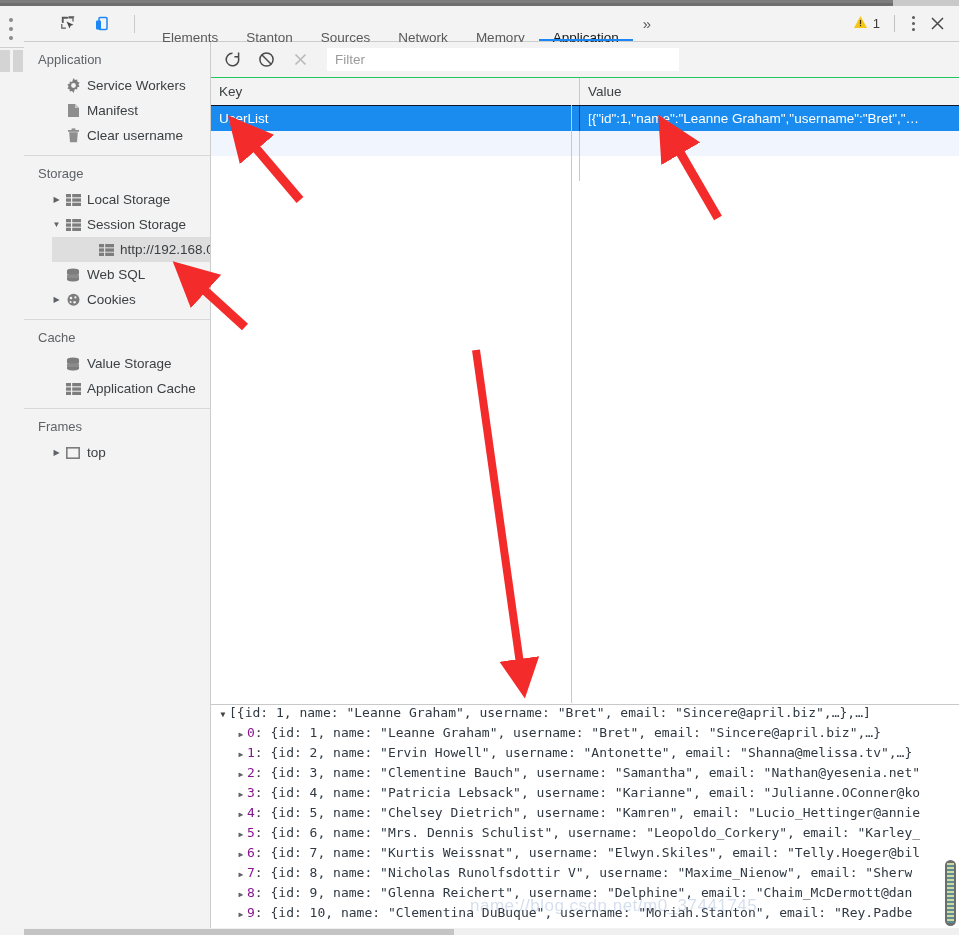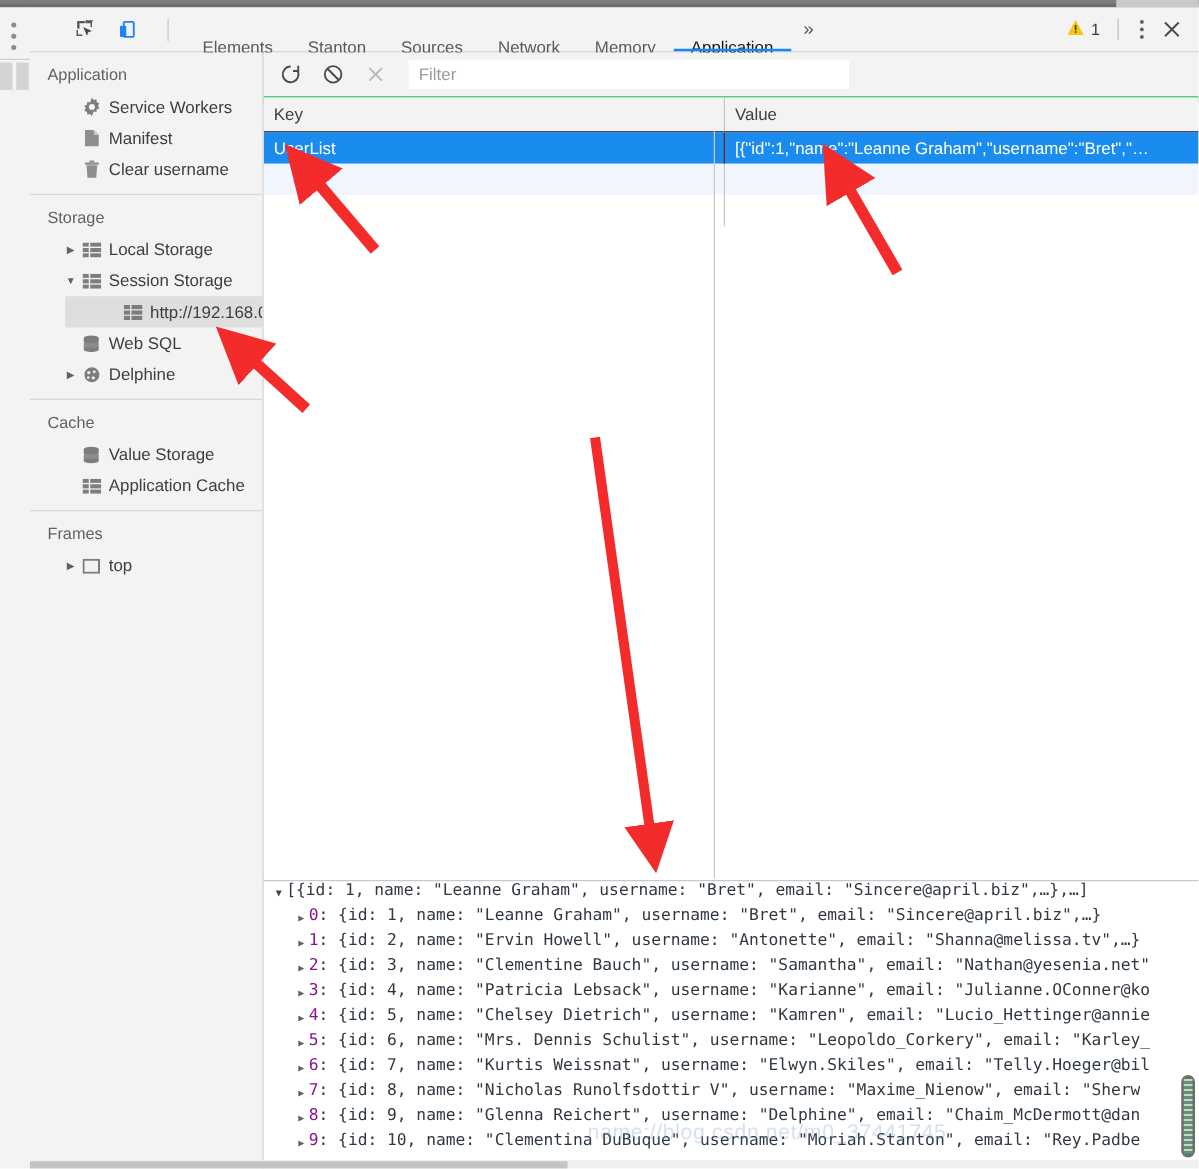--- a/index.html
+++ b/index.html
@@ -292,21 +292,21 @@
         <span class="arrow">▶</span>
         <span class="nicon">
             <svg width="15" height="15" viewBox="0 0 15 15">
               <circle cx="7.5" cy="7.8" r="6" fill="#7d7d7d"></circle>
               <circle cx="5" cy="6" r="1.3" fill="#f3f3f3"></circle>
               <circle cx="9.4" cy="5.4" r="1.1" fill="#f3f3f3"></circle>
               <circle cx="8.6" cy="10.2" r="1.3" fill="#f3f3f3"></circle>
               <circle cx="4.6" cy="10" r="1" fill="#f3f3f3"></circle>
             </svg>
           </span>
-        <span class="nlabel">Delphine</span>
+        <span class="nlabel">Cookies</span>
       </div>
       <div class="tree-sep"></div>
     </div>
 
     <div>
       <div class="sec-title">Cache</div>
       <div class="node sub">
         <span class="arrow none">▶</span>
         <span class="nicon">
             <svg width="14" height="14" viewBox="0 0 14 14">

